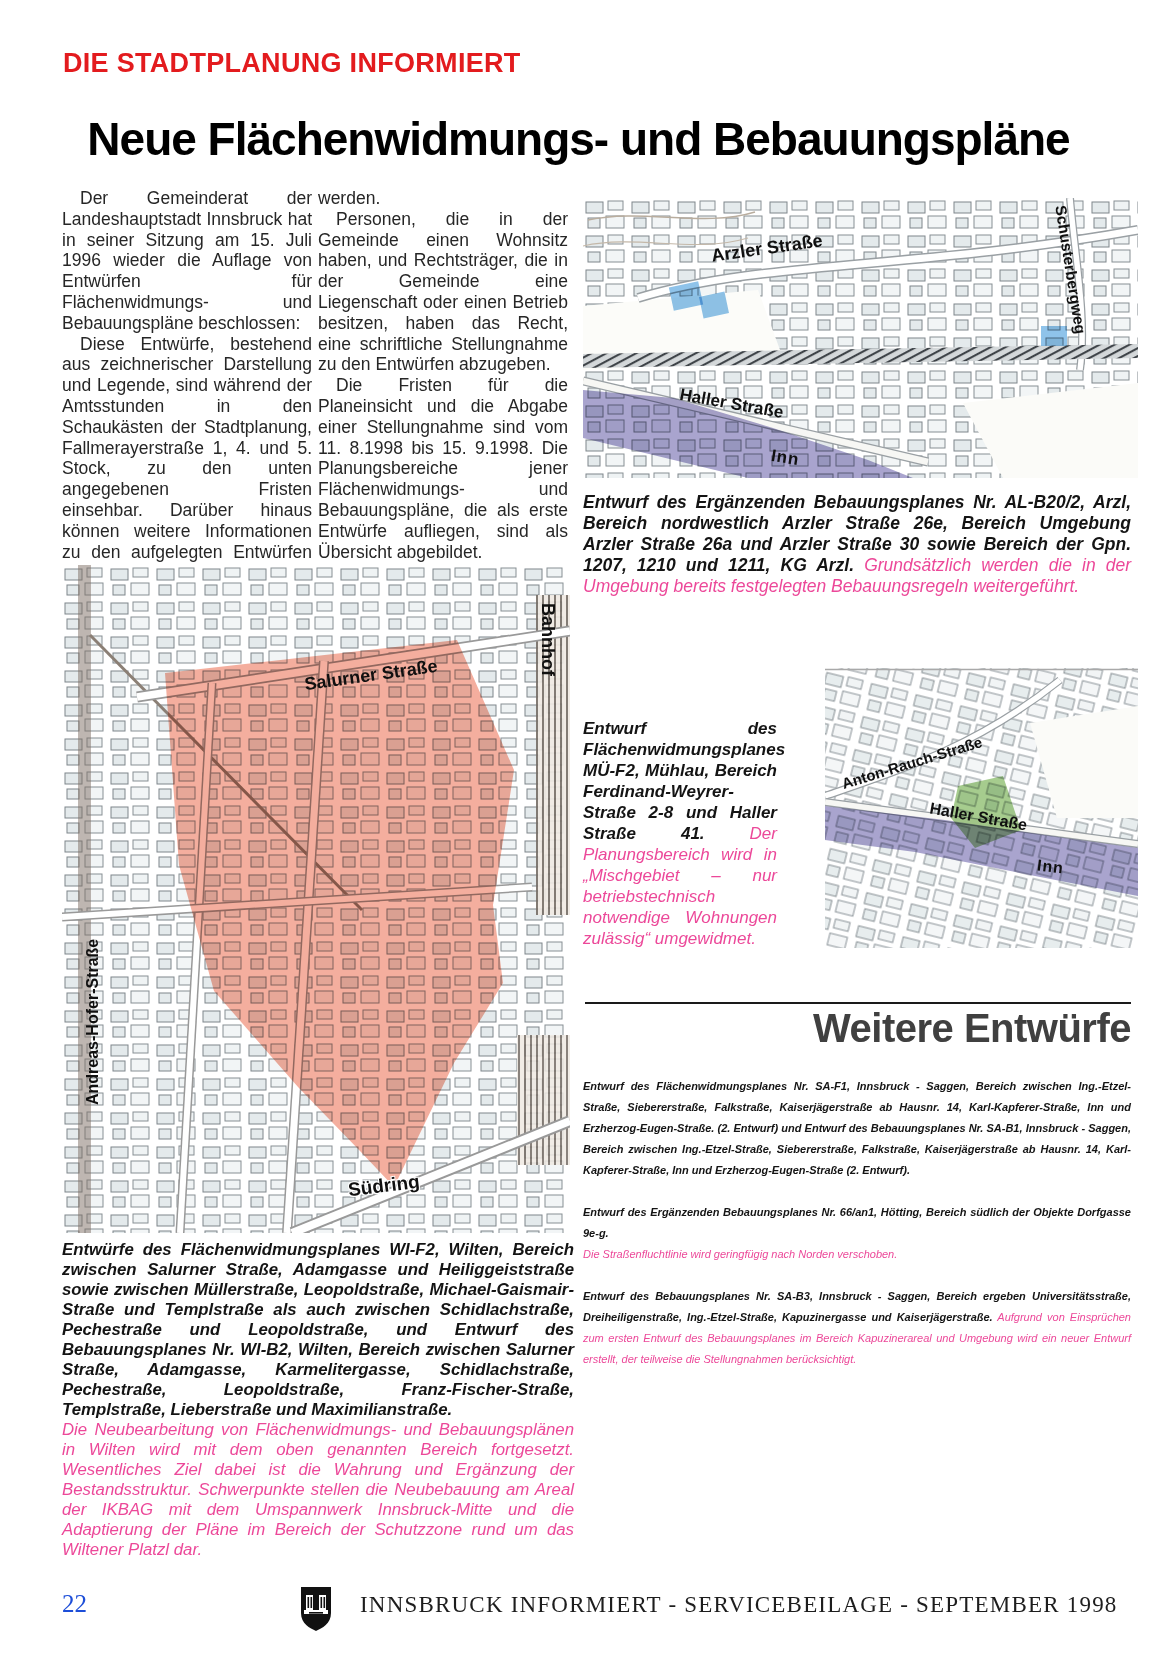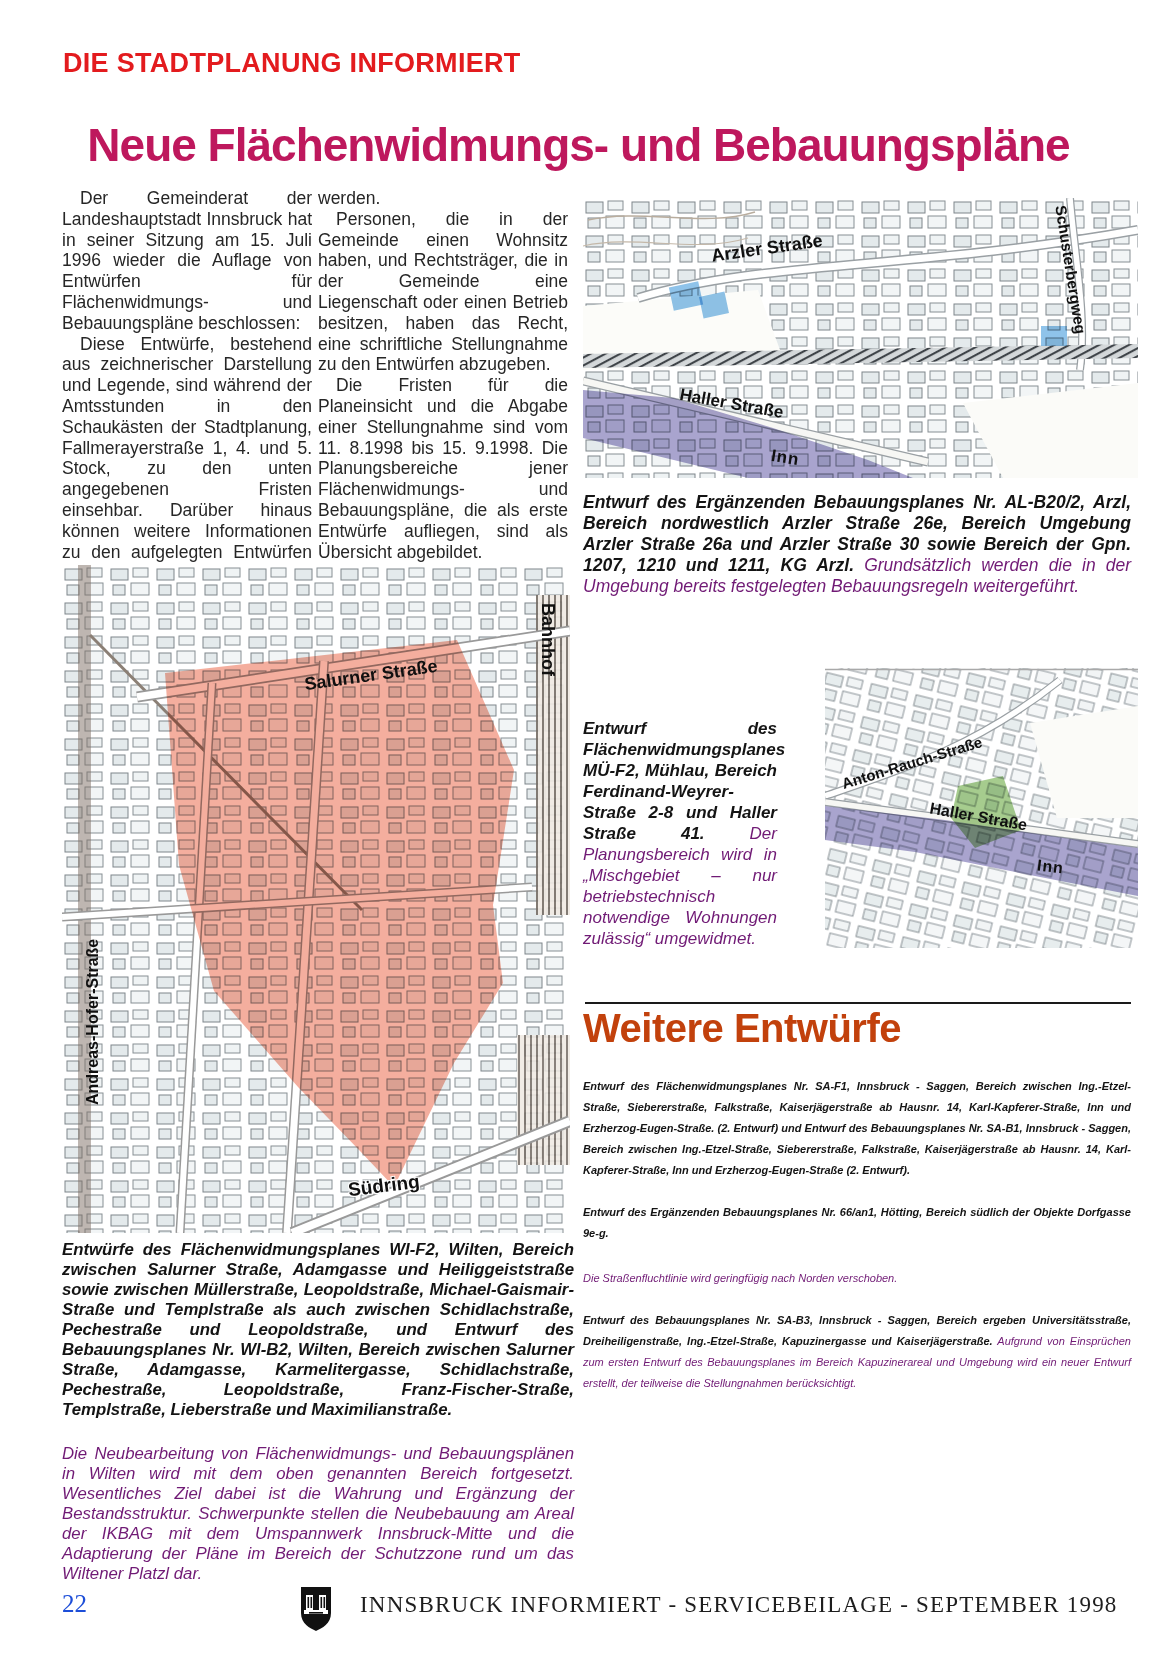--- a/index.html
+++ b/index.html
@@ -1,21 +1,21 @@
 <!DOCTYPE html>
 <html lang="de"><head>
 <meta charset="utf-8">
 <style>
   html,body{margin:0;padding:0;background:#9a9a9a;}
   .page{position:relative;width:1167px;height:1663px;margin:0 auto;background:#ffffff;
         font-family:"Liberation Sans",sans-serif;overflow:hidden;color:#1c1c1c;}
   .kicker{position:absolute;left:63px;top:48px;font-size:27px;font-weight:800;
           color:#e31b1e;letter-spacing:.3px;}
-  .title{position:absolute;left:0;right:10px;top:110px;margin:8px;text-align:center;
-         font-size:46px;font-weight:800;color:#be185d;letter-spacing:-1px;}
+  .title{position:absolute;left:0;right:10px;top:110px;margin:2px;text-align:center;
+         font-size:46px;font-weight:800;color:#000000;letter-spacing:-1px;}
   .col{position:absolute;top:188px;width:250px;font-size:17.5px;line-height:20.8px;
        text-align:justify;color:#262626;}
   .col p{margin:0;}
   .col .ind{text-indent:18px;}
   .col1{left:62px;} .col2{left:318px;}
 
   .map{position:absolute;overflow:hidden;background:#fdfdfc;}
   .map svg{position:absolute;left:0;top:0;}
   .map-label{position:absolute;font-weight:700;color:#101010;white-space:nowrap;}
   .map-arzl{left:583px;top:198px;width:555px;height:280px;}
@@ -30,29 +30,29 @@
   .lab-haller2{left:104px;top:140px;font-size:16px;transform:rotate(10deg);}
   .lab-inn2{left:212px;top:190px;font-size:16px;letter-spacing:1px;transform:rotate(7deg);}
   .lab-salurner{left:242px;top:100px;font-size:18px;transform:rotate(-8deg);}
   .lab-bahnhof{left:496px;top:38px;font-size:18px;transform:rotate(90deg);transform-origin:0 0;}
   .lab-andreas{left:22px;top:540px;font-size:16px;transform:rotate(-90deg);transform-origin:0 0;}
   .lab-suedring{left:286px;top:610px;font-size:19px;transform:rotate(-7deg);
      text-shadow:-1px -1px 0 #fff,1px -1px 0 #fff,-1px 1px 0 #fff,1px 1px 0 #fff;}
 
   .caption{position:absolute;font-style:italic;text-align:justify;}
   .cb{font-weight:700;color:#141414;}
-  .cg{color:#701a75;margin-top:24px;}
+  .cg{color:#ec4899;}
   .cg.nl{display:block;}
   .cap-arzl{left:583px;top:492px;width:548px;font-size:17.5px;line-height:21px;}
   .cap-muehlau{left:583px;top:718px;width:194px;font-size:17px;line-height:21px;}
   .cap-wilten{left:62px;top:1240px;width:512px;font-size:16.8px;line-height:20px;}
 
   .rule{position:absolute;left:585px;top:1002px;width:546px;height:2px;background:#1a1a1a;}
-  .weitere-h{position:absolute;left:583px;top:1006px;width:548px;margin:0;text-align:left;
-             font-size:40px;font-weight:800;color:#c2410c;letter-spacing:-.5px;}
+  .weitere-h{position:absolute;left:583px;top:1006px;width:548px;margin:0;text-align:right;
+             font-size:40px;font-weight:800;color:#404040;letter-spacing:-.5px;}
   .weitere-items{position:absolute;left:583px;top:1076px;width:548px;font-size:11px;
                  line-height:21px;font-style:italic;text-align:justify;}
   .weitere-items .item{margin:0 0 21px 0;}
 
   .footer-num{position:absolute;left:62px;top:1590px;font-family:"Liberation Serif",serif;
               font-size:25px;color:#1d4ed8;font-style:normal;}
   .footer-shield{position:absolute;left:299px;top:1586px;width:34px;height:46px;}
   .footer-text{position:absolute;left:360px;top:1592px;font-family:"Liberation Serif",serif;
                font-size:23px;letter-spacing:1.2px;color:#1d1d1d;white-space:nowrap;}
 </style>

